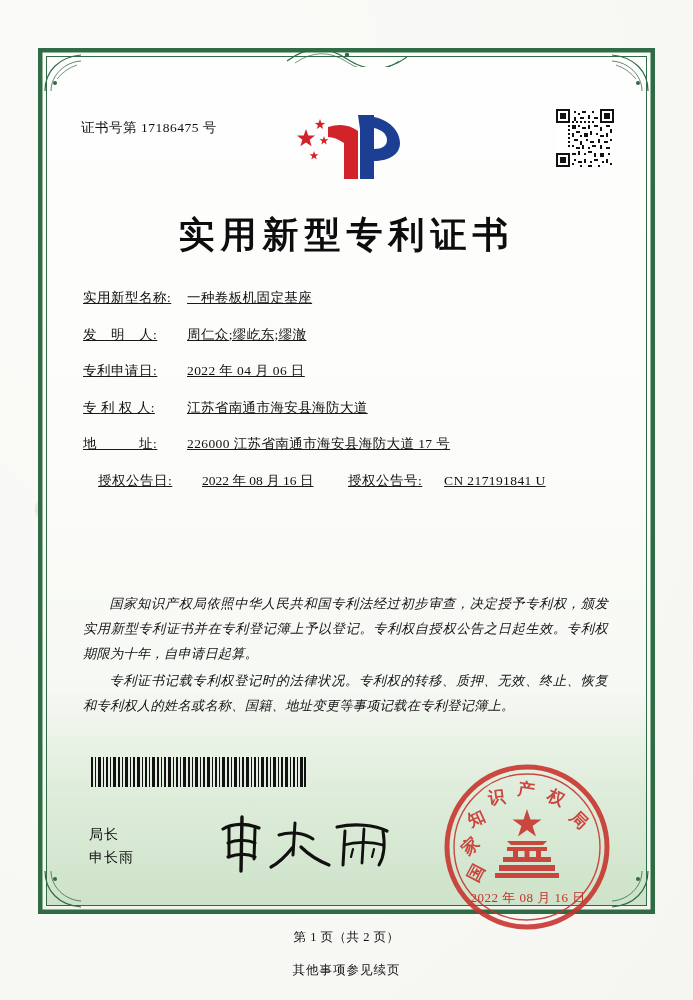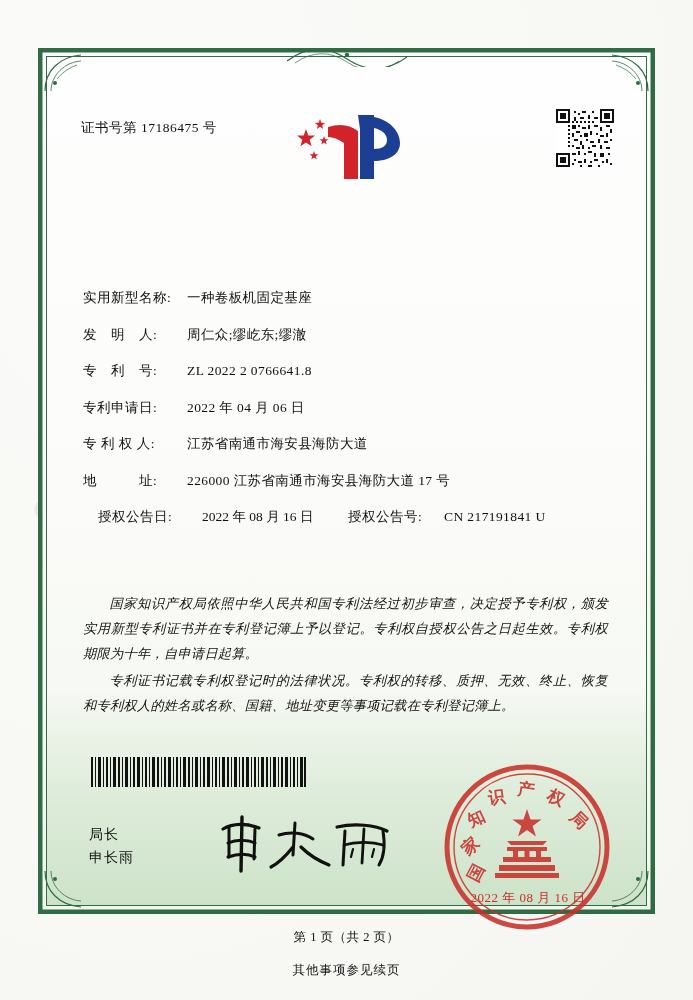--- a/index.html
+++ b/index.html
@@ -136,20 +136,21 @@
     color: #0d0d0d;
     font-family: "Liberation Serif", serif;
   }
 
   
   #fields {
     position: absolute;
     left: 42px;
     right: 42px;
     top: 238px;
+    text-decoration: underline;
   }
   .field-row {
     display: flex;
     align-items: baseline;
     margin-bottom: 18.5px;
     font-size: 13.5px;
     color: #111;
   }
   .field-label {
     width: 104px;
@@ -421,33 +422,30 @@
           <rect x="25" y="25" width="1" height="2"></rect>
             <rect x="27" y="27" width="1" height="1"></rect>
           <rect x="8" y="27" width="1" height="1"></rect>
             <rect x="12" y="28" width="1" height="1"></rect>
           <rect x="16" y="28" width="2" height="1"></rect>
             <rect x="21" y="28" width="1" height="1"></rect>
         </g>
       </svg>
     </div>
 
+    <div id="title">实用新型专利证书</div>
 
     <div id="fields">
       <div class="field-row">
         <div class="field-label">实用新型名称:</div>
         <div class="field-value">一种卷板机固定基座</div>
       </div>
       <div class="field-row">
         <div class="field-label">发　明　人:</div>
         <div class="field-value">周仁众;缪屹东;缪澈</div>
-      </div>
-      <div class="field-row">
-        <div class="field-label">专　利　号:</div>
-        <div class="field-value">ZL 2022 2 0766641.8</div>
       </div>
       <div class="field-row">
         <div class="field-label">专利申请日:</div>
         <div class="field-value">2022 年 04 月 06 日</div>
       </div>
       <div class="field-row">
         <div class="field-label">专 利 权 人:</div>
         <div class="field-value">江苏省南通市海安县海防大道</div>
       </div>
       <div class="field-row">

